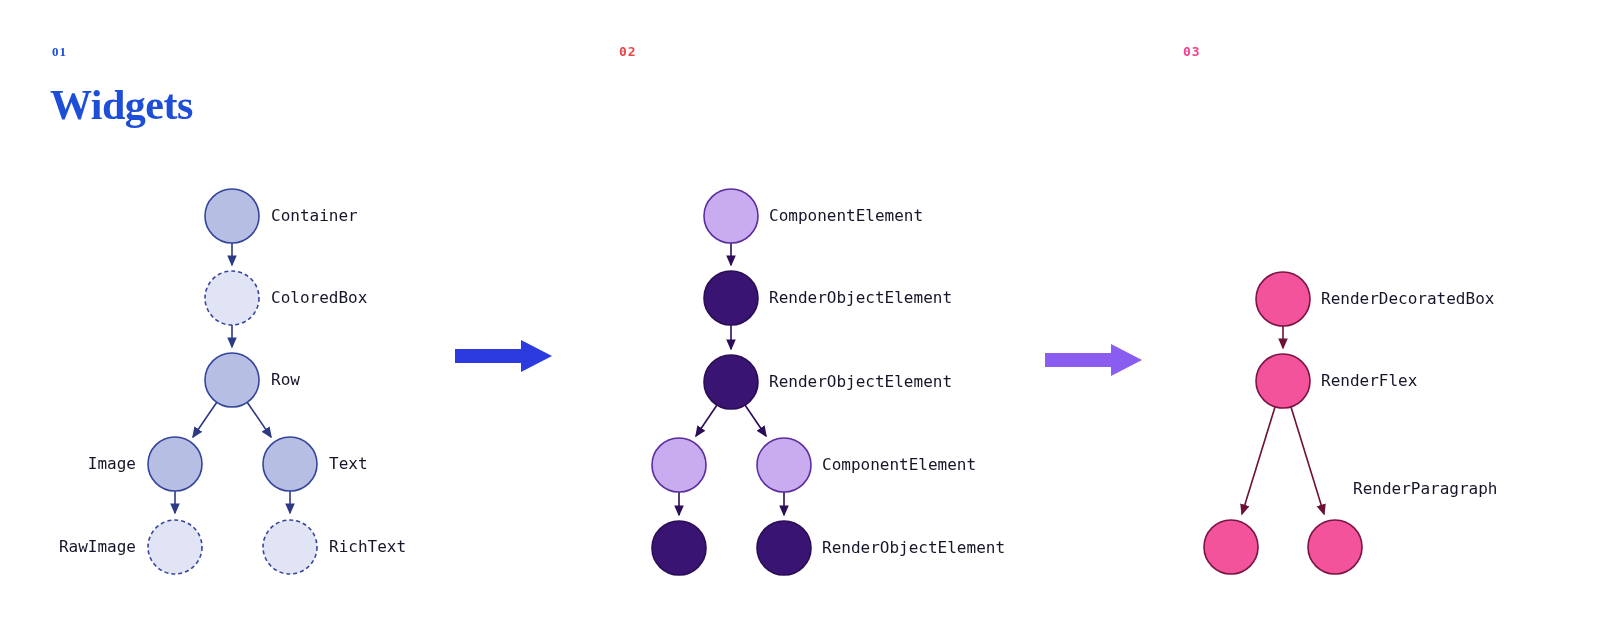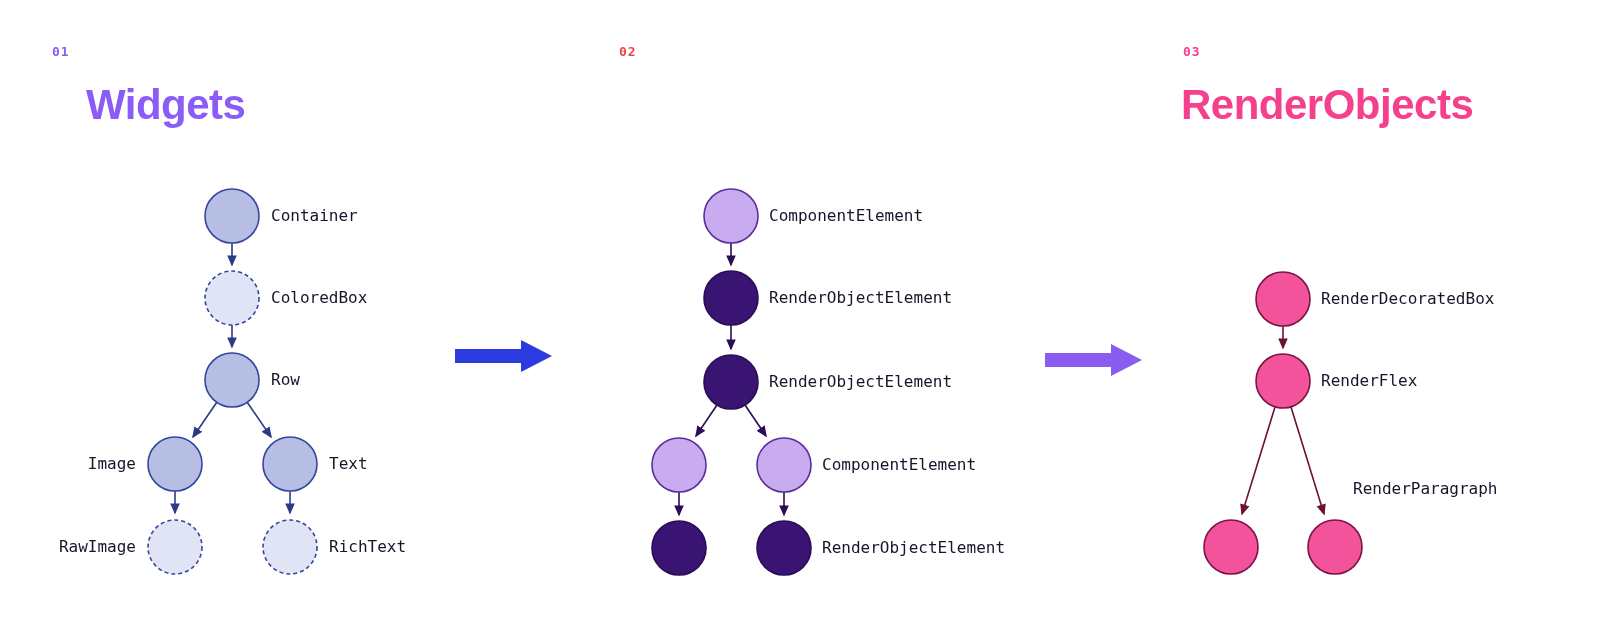--- a/index.html
+++ b/index.html
@@ -19,21 +19,21 @@
   }
   .col-title{
     position:absolute;
     margin:0;
     font-family:"Liberation Sans", sans-serif;
     font-weight:800;
     font-size:42px;
     line-height:1;
     letter-spacing:-0.5px;
   }
-  .c-blue{color:#8b5cf6;}
+  .c-blue{color:#1d4ed8;font-family:Liberation Serif, serif;}
   .c-purple{color:#ef4444;}
   .c-pink{color:#f5418d;}
   svg.tree{position:absolute;overflow:visible;}
   svg.big-arrow{position:absolute;}
   .node-label{
     font-family:"DejaVu Sans Mono", monospace;
     font-size:16px;
     fill:#16162a;
   }
   
@@ -47,26 +47,25 @@
   
   .edge-r{stroke:#6d1038;stroke-width:1.6;}
   .r-node{fill:#f2539b;stroke:#7c1344;stroke-width:1.6;}
 </style>
 </head>
 <body>
 
 <div class="canvas">
 
   <div class="col-number c-blue" style="left:52px;top:44px;">01</div>
-  <h1 class="col-title c-blue" style="left:50px;top:84px;margin-left:36px;">Widgets</h1>
+  <h1 class="col-title c-blue" style="left:50px;top:84px;">Widgets</h1>
 
   <div class="col-number c-purple" style="left:619px;top:44px;">02</div>
 
   <div class="col-number c-pink" style="left:1183px;top:44px;">03</div>
-  <h1 class="col-title c-pink" style="left:1181px;top:84px;">RenderObjects</h1>
 
   <svg class="tree" style="left:30px;top:176px;" width="430" height="450">
     <defs>
       <marker id="mw" markerWidth="8" markerHeight="8" refX="6" refY="3" orient="auto">
         <path d="M0,0 L7,3 L0,6 Z" fill="#2c3a85"></path>
       </marker>
     </defs>
     <line class="edge-w" x1="202" y1="67" x2="202" y2="89" marker-end="url(#mw)"></line>
     <line class="edge-w" x1="202" y1="149" x2="202" y2="171" marker-end="url(#mw)"></line>
     <line class="edge-w" x1="187" y1="226" x2="163" y2="261" marker-end="url(#mw)"></line>

